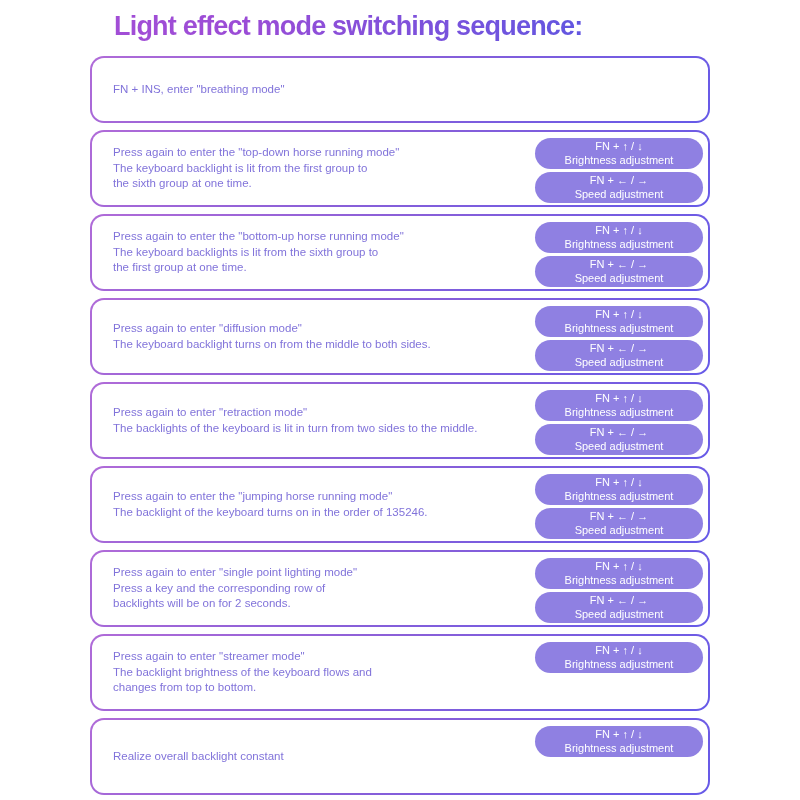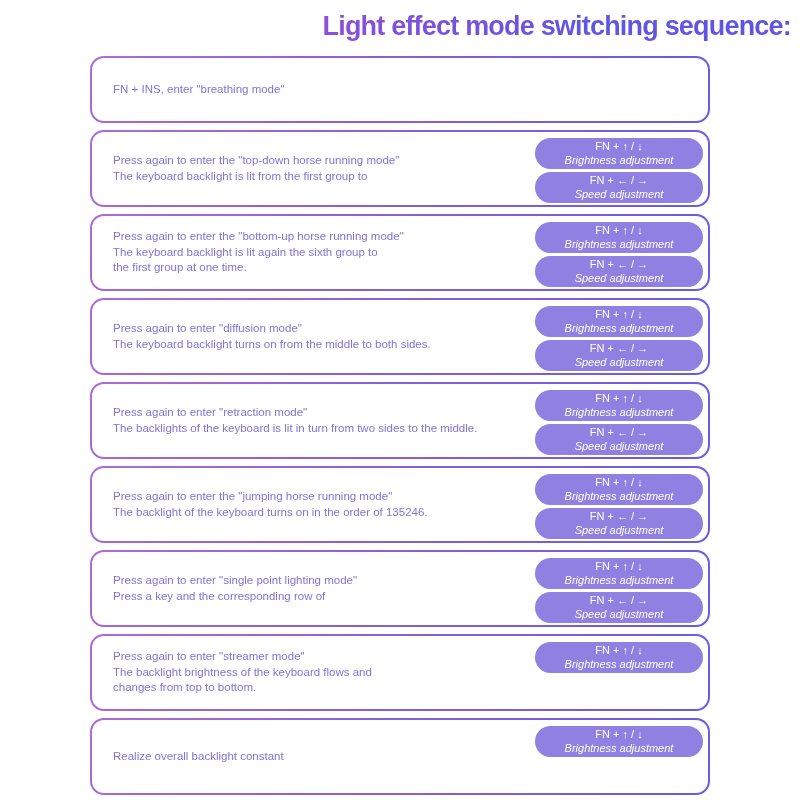--- a/index.html
+++ b/index.html
@@ -16,21 +16,20 @@
     font-family: "Liberation Sans", sans-serif;
   }
   .title {
     margin: 0;
     padding: 9px 9px 0 114px;
     font-size: 27px;
     font-weight: bold;
     letter-spacing: -0.8px;
     line-height: 34px;
     white-space: nowrap;
-    text-align: right;
   }
   .title .t1 { color: #9b4cd6; }
   .title .t2 { color: #6356e0; }
   @supports (-webkit-background-clip: text) {
     .title {
       background: linear-gradient(90deg, #a84fd6 0%, #9b4cd6 30%, #6356e0 72%, #5f54e2 100%);
       -webkit-background-clip: text;
       background-clip: text;
     }
     .title .t1, .title .t2 { color: transparent; }
@@ -79,57 +78,58 @@
     color: #ffffff;
     text-align: center;
     font-size: 11px;
     line-height: 13.5px;
     padding: 2px 6px;
     display: flex;
     flex-direction: column;
     justify-content: center;
   }
   .pill-keys { white-space: nowrap; }
-  .pill-label { white-space: nowrap; font-style: italic; }
+  .pill-label { white-space: nowrap; }
 </style>
 </head>
 <body>
 
 <div class="page">
   <h1 class="title"><span class="t1">Light effect mode</span><span class="t2"> switching sequence:</span></h1>
 
   <div class="cards">
   <div class="card">
     <div class="card-text">
           <div>FN + INS, enter "breathing mode"</div>
         </div>
 
   </div>
 
   <div class="card">
     <div class="card-text">
           <div>Press again to enter the "top-down horse running mode"</div>
           <div>The keyboard backlight is lit from the first group to</div>
+          <div>the sixth group at one time.</div>
         </div>
     <div class="pill-col">
           <div class="pill">
             <div class="pill-keys">FN + ↑ / ↓</div>
             <div class="pill-label">Brightness adjustment</div>
           </div>
           <div class="pill">
             <div class="pill-keys">FN + ← / →</div>
             <div class="pill-label">Speed adjustment</div>
           </div>
         </div>
   </div>
 
   <div class="card">
     <div class="card-text">
           <div>Press again to enter the "bottom-up horse running mode"</div>
-          <div>The keyboard backlight is lit again the sixth group to</div>
+          <div>The keyboard backlights is lit from the sixth group to</div>
           <div>the first group at one time.</div>
         </div>
     <div class="pill-col">
           <div class="pill">
             <div class="pill-keys">FN + ↑ / ↓</div>
             <div class="pill-label">Brightness adjustment</div>
           </div>
           <div class="pill">
             <div class="pill-keys">FN + ← / →</div>
             <div class="pill-label">Speed adjustment</div>
@@ -185,20 +185,21 @@
             <div class="pill-keys">FN + ← / →</div>
             <div class="pill-label">Speed adjustment</div>
           </div>
         </div>
   </div>
 
   <div class="card">
     <div class="card-text">
           <div>Press again to enter "single point lighting mode"</div>
           <div>Press a key and the corresponding row of</div>
+          <div>backlights will be on for 2 seconds.</div>
         </div>
     <div class="pill-col">
           <div class="pill">
             <div class="pill-keys">FN + ↑ / ↓</div>
             <div class="pill-label">Brightness adjustment</div>
           </div>
           <div class="pill">
             <div class="pill-keys">FN + ← / →</div>
             <div class="pill-label">Speed adjustment</div>
           </div>

